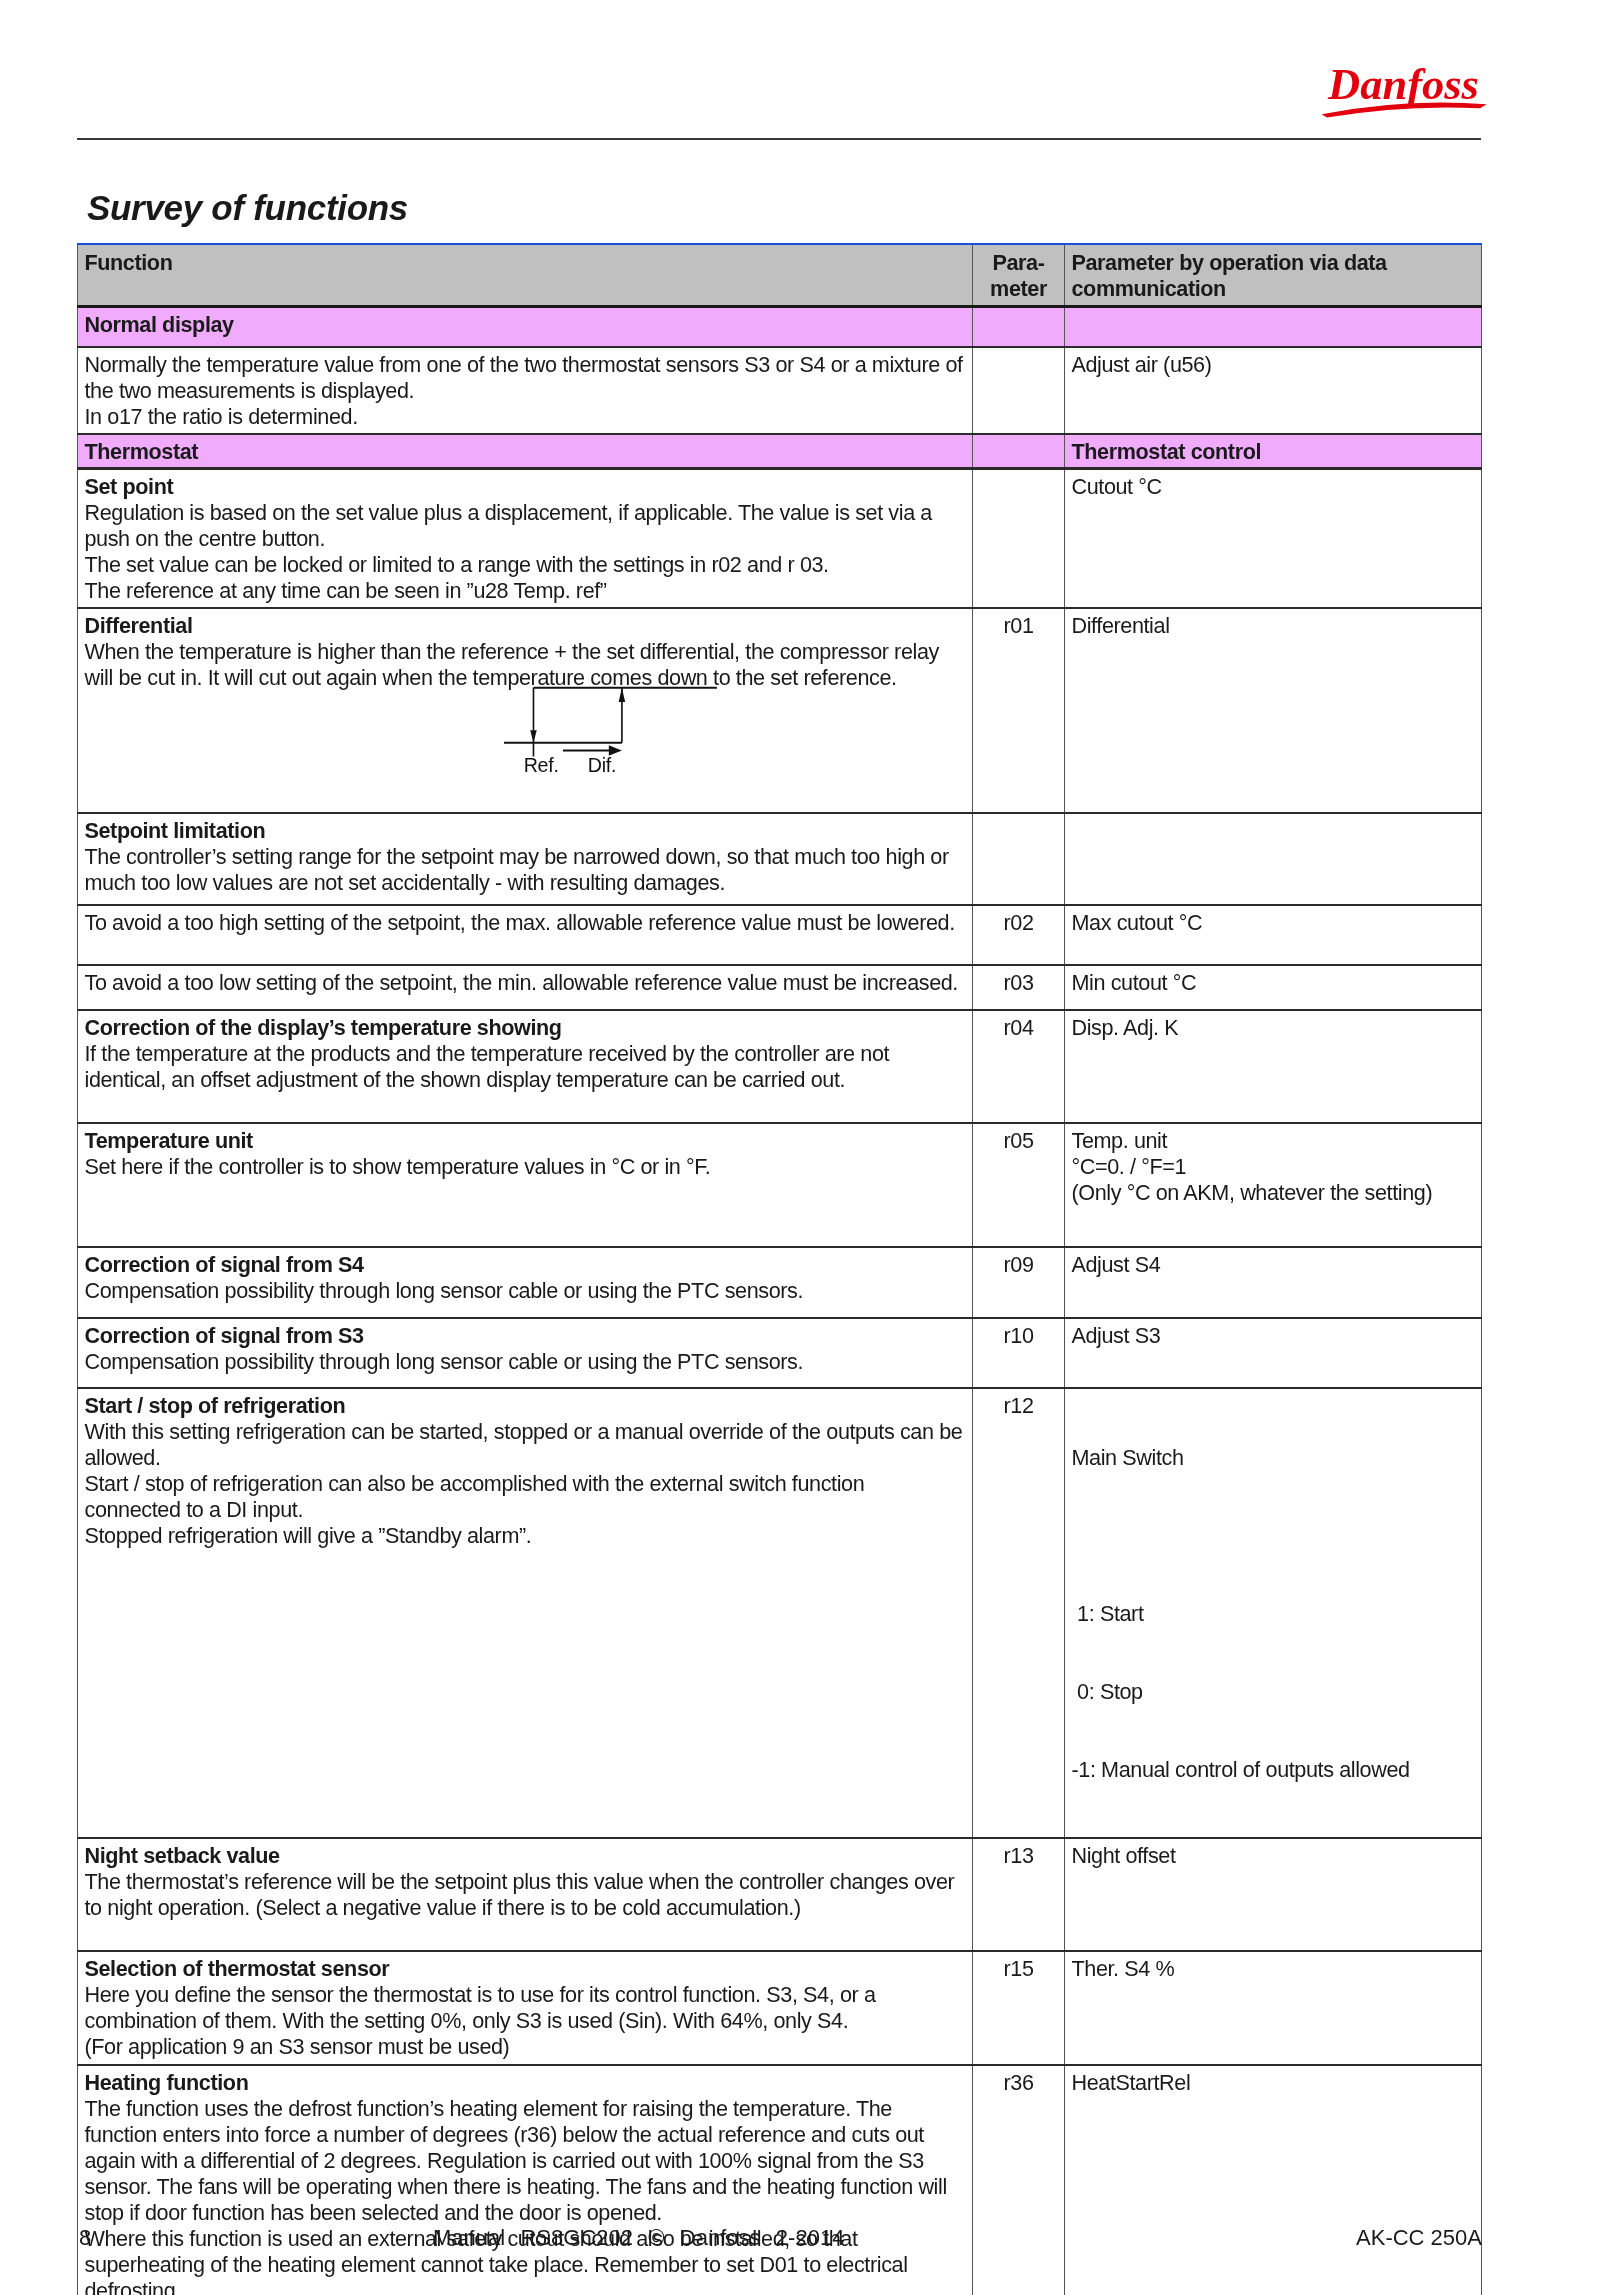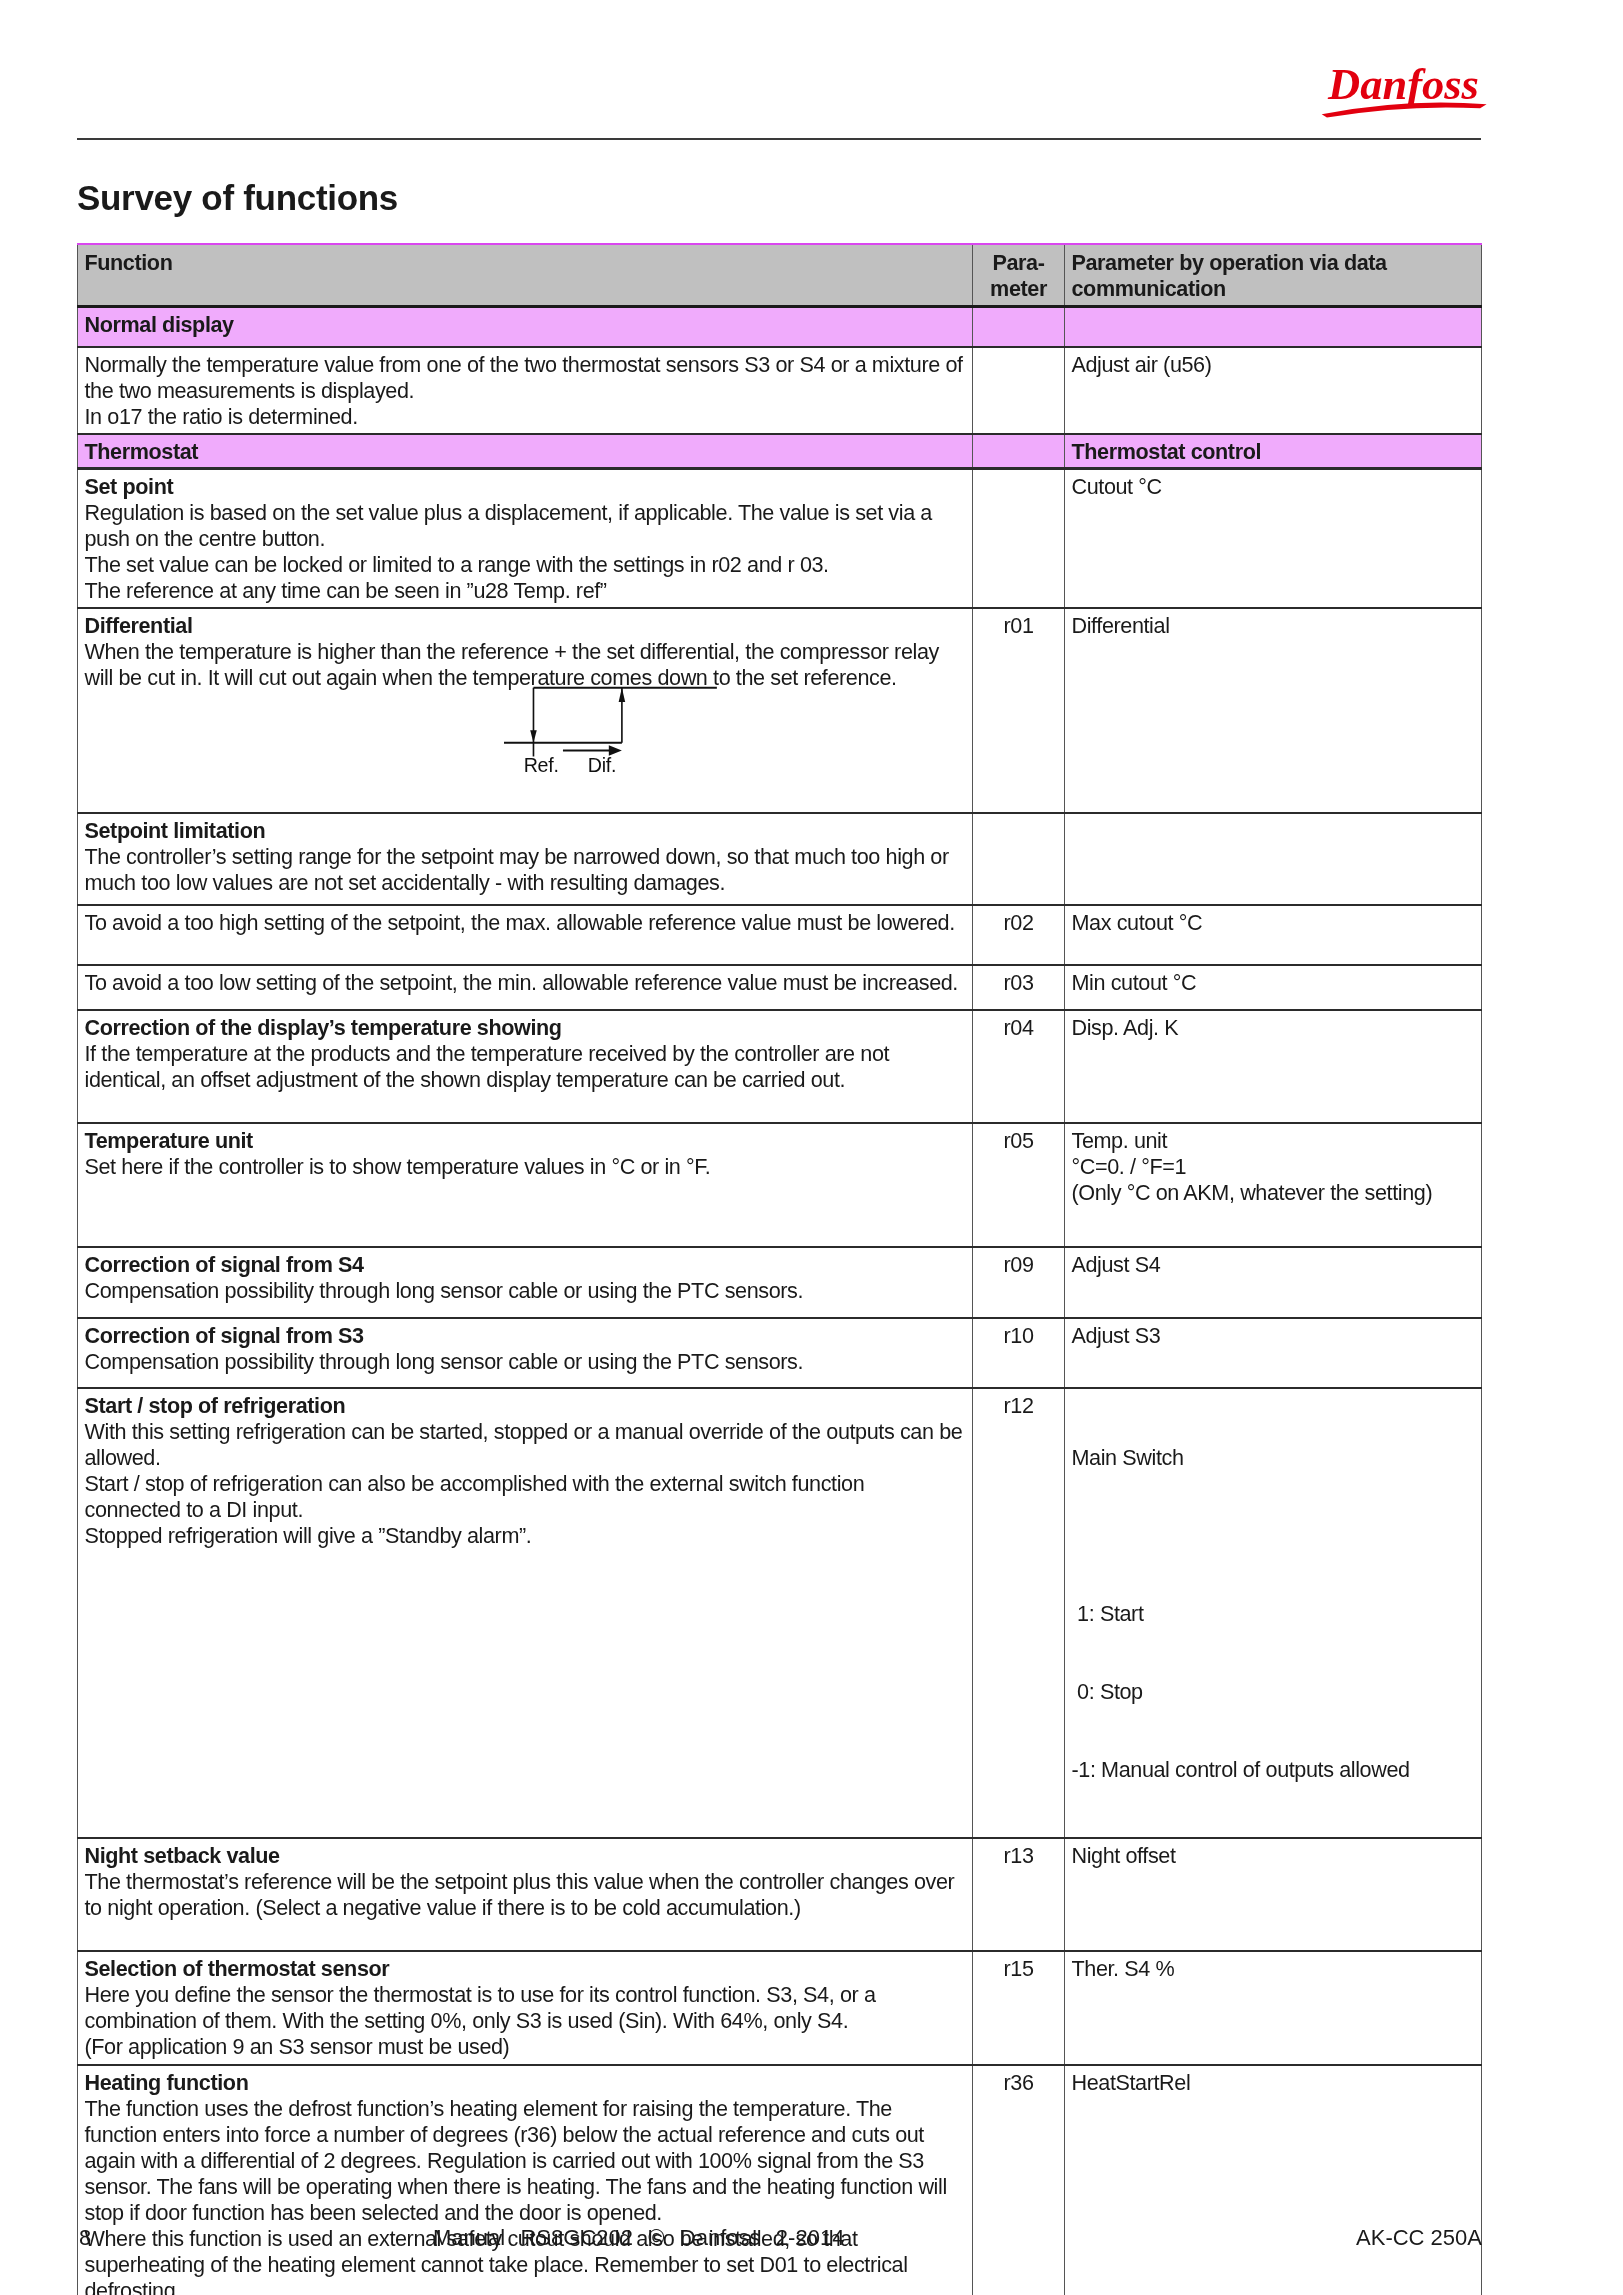--- a/index.html
+++ b/index.html
@@ -9,21 +9,21 @@
   .header-rule { position:absolute; left:77px; top:138px; width:1404px; height:2px; background:#3a3a3a; }
   .page-title { position:absolute; left:77px; top:178px; font-size:35px; font-weight:bold; letter-spacing:-0.3px; color:#1a1a1a; }
 
   table.survey { position:absolute; left:77px; top:243px; width:1404px; border-collapse:collapse; table-layout:fixed; }
   table.survey col.c1 { width:895px; }
   table.survey col.c2 { width:92px; }
   table.survey col.c3 { width:417px; }
   table.survey td, table.survey th { border-left:1.3px solid #555; border-right:1.3px solid #555; vertical-align:top;
       font-size:21.6px; line-height:26px; padding:3.9px 6.5px 2.6px 6.5px; text-align:left; font-weight:normal; letter-spacing:-0.4px; }
   table.survey tr { border-top:2.6px solid #2b2b2b; }
-  table.survey tr.head { border-top:2px solid #d946ef; }
+  table.survey tr.head { border-top:2px solid #1d4ed8; }
   table.survey tr.head th { background:#c0c0c0; font-weight:bold; padding-top:5.2px; }
   table.survey tr.section td { background:#f0abfc; font-weight:bold; }
   table.survey tr.section-first { border-top:3.9px solid #1a1a1a; }
   table.survey tr.last { border-bottom:3.9px solid #2b2b2b; }
   .param { text-align:center !important; }
   .b { font-weight:bold; display:block; }
   .line { display:block; }
   .diagram { display:block; position:relative; }
   .footer-left { position:absolute; left:79px; top:2225px; font-size:22px; }
   .footer-mid { position:absolute; left:433px; top:2225px; font-size:22px; word-spacing:9.2px; }
@@ -33,21 +33,21 @@
 <body>
 
 <div class="logo">
   <svg width="177" height="72" viewBox="0 0 270 110">
     <text x="135" y="72" text-anchor="middle" font-family="Liberation Serif, serif" font-style="italic" font-weight="bold" font-size="68" fill="#e2000f">Danfoss</text>
     <path d="M10 95 Q140 70 262 80 L252 86 Q140 80 18 100 Z" fill="#e2000f"></path>
   </svg>
 </div>
 <div class="header-rule"></div>
 
-<h1 class="page-title" style="margin:0;">Survey of functions</h1>
+<h1 class="page-title" style="margin:10px;font-style:italic;">Survey of functions</h1>
 
 <table class="survey">
   <colgroup>
       <col class="c1">
       <col class="c2">
       <col class="c3">
     </colgroup>
 
   <tbody>
       <tr class="head" style="height:61px;">

